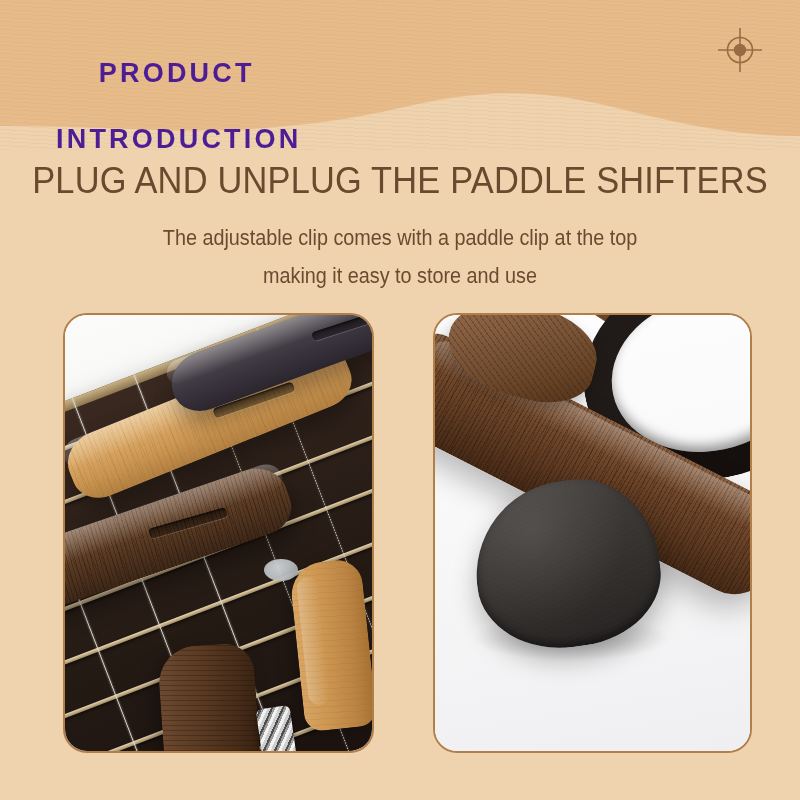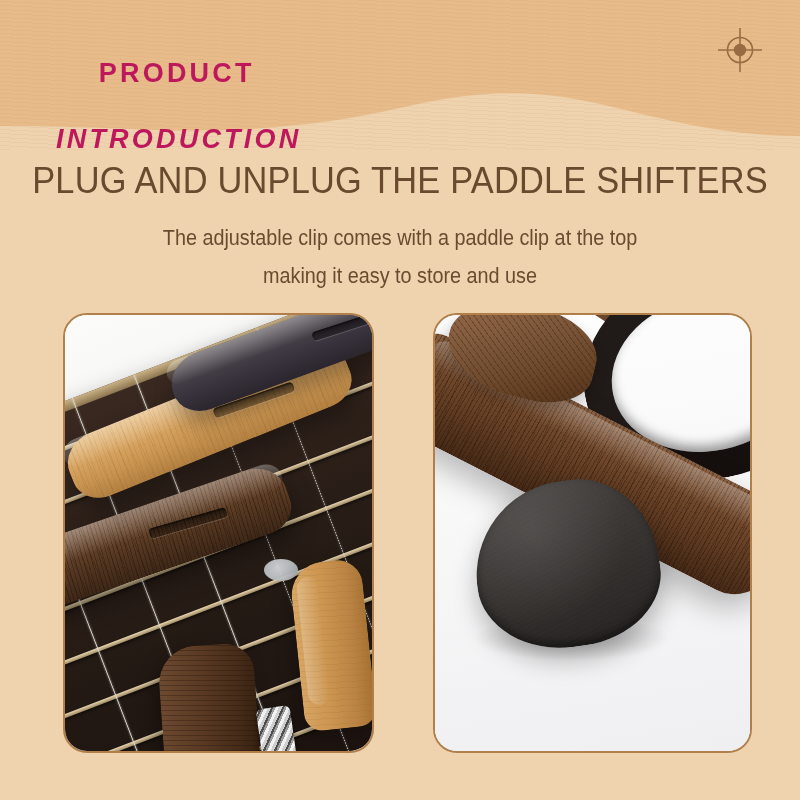--- a/index.html
+++ b/index.html
@@ -40,29 +40,29 @@
     background-image:
       repeating-linear-gradient(91deg, rgba(255,255,255,.55) 0 1px, rgba(0,0,0,0) 1px 3px),
       repeating-linear-gradient(3deg, rgba(150,100,60,.35) 0 1px, rgba(0,0,0,0) 1px 4px);
     mix-blend-mode:multiply;
   }
 
   
   #eyebrow {
     position:absolute;
     left:56px; top:24px;
-    color:#be185d;
+    color:#4c1d95;
     font-weight:bold;
     font-size:27px;
     line-height:33px;
     letter-spacing:3.2px;
     font-family:"Liberation Sans", sans-serif;
     white-space:pre;
   }
-  #eyebrow .l2 { display:block;font-style:italic; }
+  #eyebrow .l2 { display:block; }
 
   
   #crosshair {
     position:absolute;
     left:716px; top:26px;
     width:48px; height:48px;
   }
 
   
   #headline {

